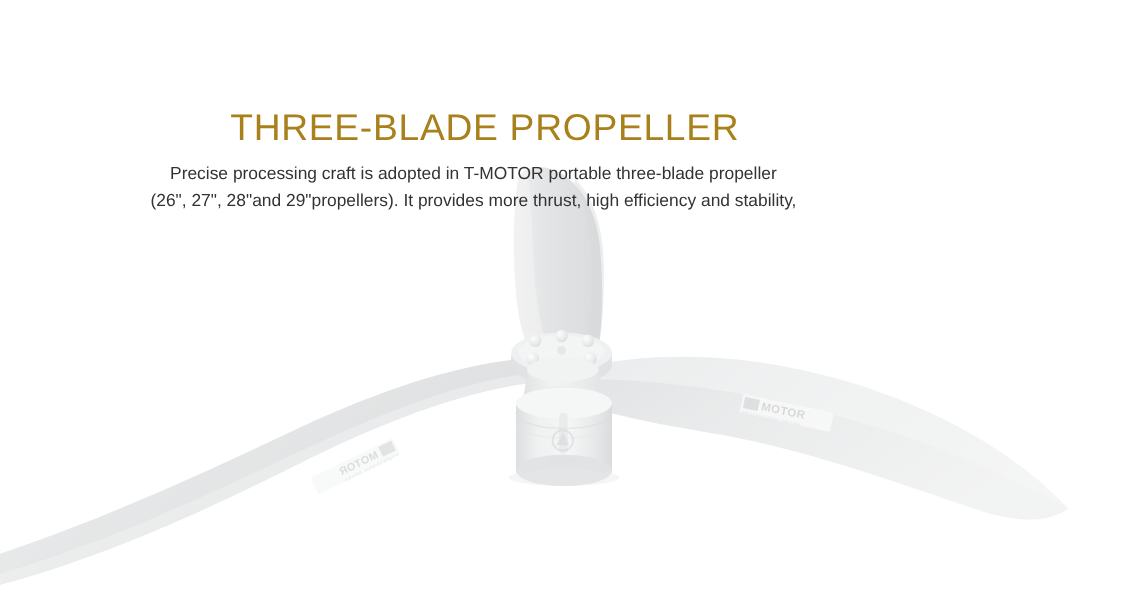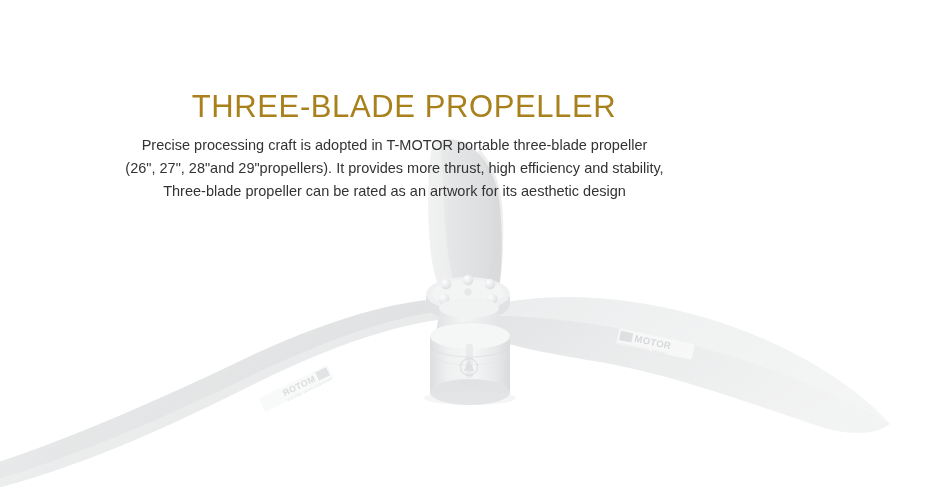--- a/index.html
+++ b/index.html
@@ -232,18 +232,17 @@
     </g>
   </svg>
 
   <div id="copy-block">
 
     <h1 id="headline">THREE-BLADE PROPELLER</h1>
 
     <div id="description">
       <span class="desc-line">Precise processing craft is adopted in T-MOTOR portable three-blade propeller</span>
       <span class="desc-line">(26", 27", 28"and 29"propellers). It provides more thrust, high efficiency and stability,</span>
-      <span class="desc-line">Three-blade propeller can be rated as an artwork for its aesthetic design</span>
     </div>
 
   </div>
 
 </div>
 
 </body></html>

